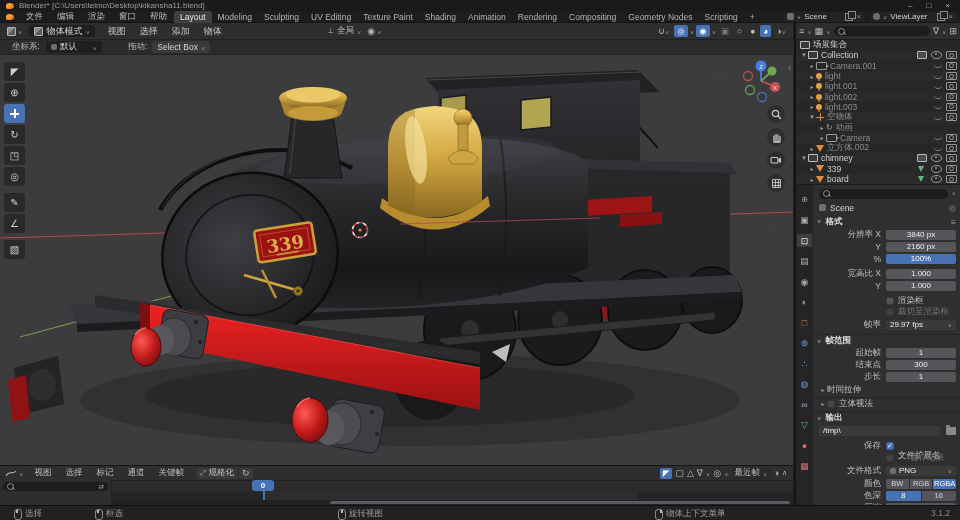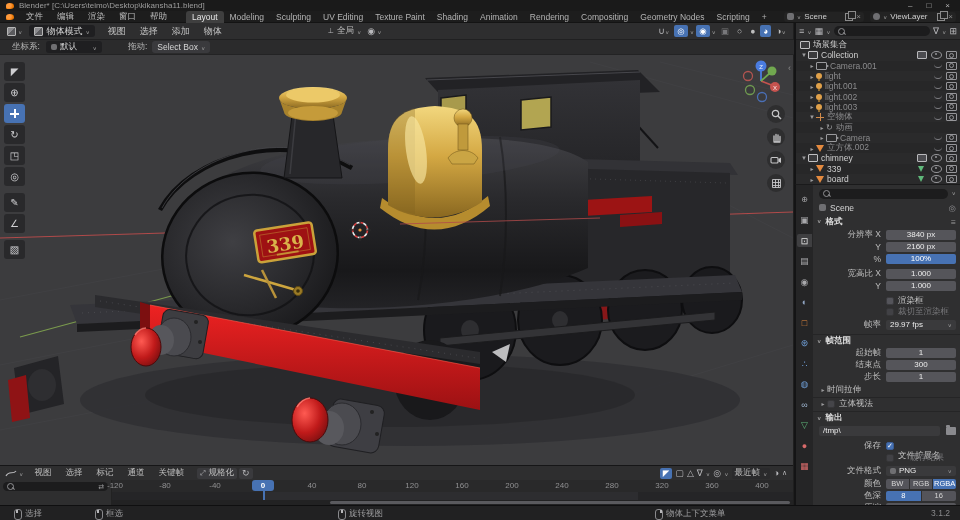--- a/index.html
+++ b/index.html
@@ -5,21 +5,21 @@
   html,body{margin:0;padding:0;background:#111;}
   .app{position:relative;width:960px;height:520px;overflow:hidden;background:#1f1f1f;
        font-family:"Liberation Sans",sans-serif;color:#c6c6c6;-webkit-user-select:none;cursor:default;}
   .abs{position:absolute;}
   
   .titlebar{left:0;top:0;width:960px;height:11px;background:#1a1a1a;display:flex;align-items:center;font-size:8px;color:#9d9d9d;}
   .blogo{width:8px;height:6px;margin:0 5px 0 6px;background:radial-gradient(circle at 35% 40%,#ff9a3c 0 35%,#e87400 70%);border-radius:50% 60% 50% 20%;}
   .winbtns{margin-left:auto;display:flex;gap:14px;padding-right:10px;color:#b5b5b5;font-size:8px;}
   .topbar{left:0;top:11px;width:960px;height:12px;background:#1d1d1d;display:flex;align-items:center;font-size:8.5px;color:#bdbdbd;border-bottom:1px solid #141414;box-sizing:border-box;}
   .menu-item{padding:0 7px;}
-  .tabs{display:flex;margin-left:12px;height:12px;align-items:center;}
+  .tabs{display:flex;height:12px;align-items:center;}
   .tab{padding:1px 6px;border-radius:3px 3px 0 0;color:#b3b3b3;white-space:nowrap;}
   .tab.active{background:#3f3f3f;color:#e8e8e8;}
   .scenewidget{display:flex;align-items:center;background:#232323;border-radius:3px;height:10px;padding:0 3px;margin-left:6px;font-size:8px;color:#cfcfcf;gap:3px;}
   .sw-ico{width:7px;height:7px;background:#6f6f72;border-radius:2px;}
   .dbl{width:6px;height:6px;border:1px solid #8a8a8a;position:relative;}
   .dbl::after{content:"";position:absolute;left:2px;top:-3px;width:6px;height:6px;border:1px solid #8a8a8a;background:#232323;}
   
   .vphead{left:0;top:23px;width:793px;height:17px;background:#2e2e2f;border-bottom:1px solid #202021;box-sizing:border-box;display:flex;align-items:center;font-size:9px;}
   .vptool{left:0;top:40px;width:939px;height:15px;background:#2b2b2c;border-bottom:1px solid #232324;box-sizing:border-box;display:flex;align-items:center;font-size:8.5px;color:#b5b5b5;}
   .dd{display:flex;align-items:center;gap:3px;background:#1f1f21;border-radius:3px;height:12px;padding:0 5px;color:#d6d6d6;}
@@ -819,35 +819,20 @@
         <span class="glyph">◑</span>
         <span class="glyph" style="font-size:7px;">∧</span>
       </span>
     </div>
     <div class="gleft">
       <span class="search" style="height:9px;">
           <span class="mag"></span>
           <span style="margin-left:auto;color:#9a9a9c;font-size:7px;">⇄</span>
         </span>
     </div>
-    <div class="geruler">
-      <span class="tick" style="left:-12px;">-120</span>
-      <span class="tick" style="left:38px;">-80</span>
-      <span class="tick" style="left:88px;">-40</span>
-      <span class="tick" style="left:185px;">40</span>
-      <span class="tick" style="left:235px;">80</span>
-      <span class="tick" style="left:285px;">120</span>
-      <span class="tick" style="left:335px;">160</span>
-      <span class="tick" style="left:385px;">200</span>
-      <span class="tick" style="left:435px;">240</span>
-      <span class="tick" style="left:485px;">280</span>
-      <span class="tick" style="left:535px;">320</span>
-      <span class="tick" style="left:585px;">360</span>
-      <span class="tick" style="left:635px;">400</span>
-    </div>
     <div class="gchan">
         <div class="grange"></div>
       </div>
     <div class="playline"></div>
     <div class="playbadge">0</div>
     <div class="gscroll">
         <div class="ghandle"></div>
       </div>
   </div>
 

